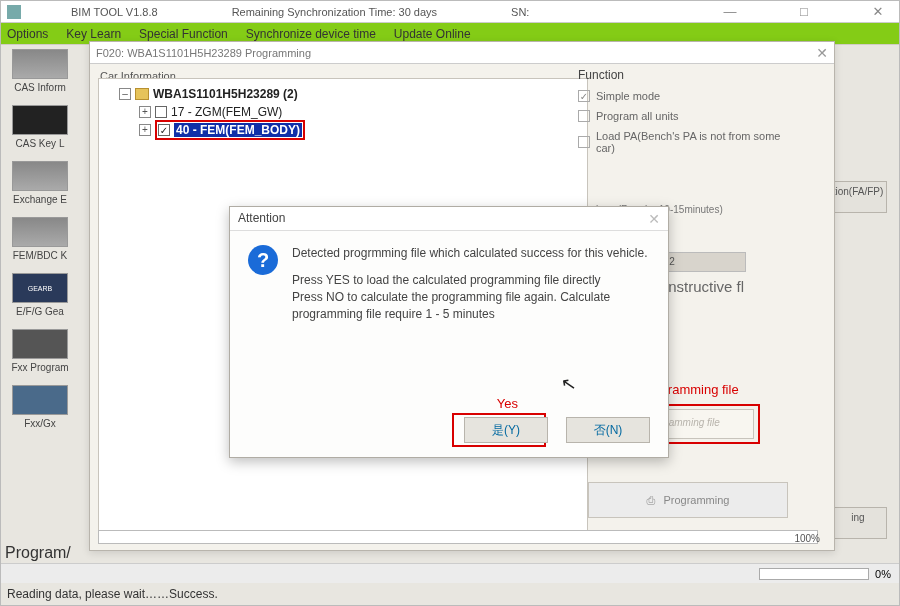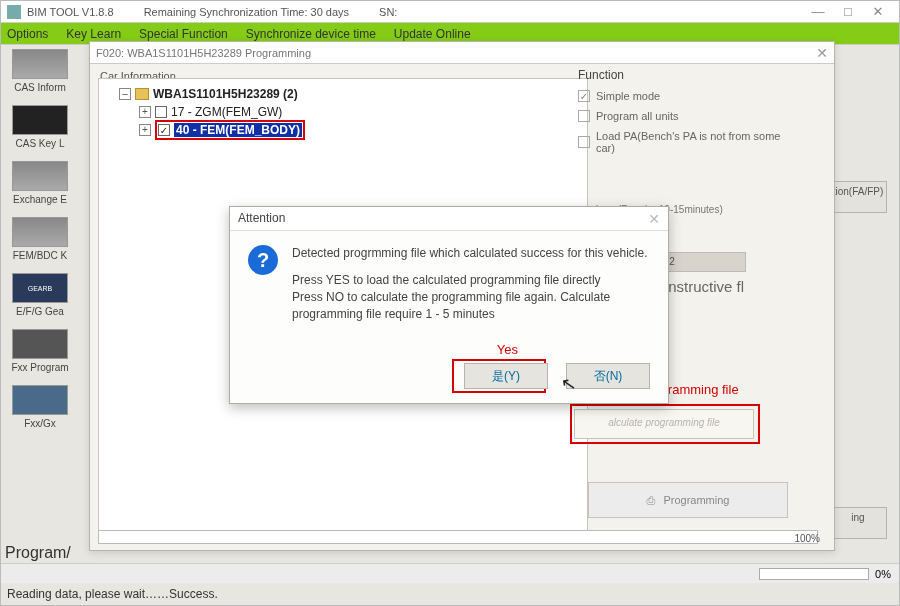--- a/index.html
+++ b/index.html
@@ -1,18 +1,18 @@
 <!DOCTYPE html>
 <html><head>
 <meta charset="utf-8">
 <style>
   * { box-sizing: border-box; font-family: "Segoe UI", Tahoma, Arial, sans-serif; }
   body { margin:0; padding:0; width:900px; height:606px; background:#d8d8d4; overflow:hidden; filter:blur(0.3px); }
   .main-window { position:absolute; left:0; top:0; width:900px; height:606px; background:#e8e6e0; border:1px solid #bbb; }
-  .titlebar { height:22px; background:#fff; border-bottom:1px solid #ccc; display:flex; align-items:center; padding:0 6px; font-size:11px; color:#555; }
+  .titlebar { height:22px; background:#fff; border-bottom:1px solid #ccc; display:flex; align-items:center; padding:0 6px; font-size:11px; color:#555;gap:44px; }
   .titlebar .tb-icon { width:14px;height:14px;background:#7aa; margin-right:6px; }
   .titlebar .sp { flex:1; }
   .titlebar .win-ctl { width:30px; text-align:center; color:#888; font-size:13px;}
   .menubar { height:22px; display:flex; align-items:center; padding:0 6px; font-size:12px; color:#333; background:#84cc16; border-bottom:1px solid #d0ccc4;}
   .menubar span { margin-right:18px; }
   .left-col { position:absolute; left:4px; top:48px; width:70px; }
   .left-item { text-align:center; font-size:10px; color:#444; margin-bottom:12px; }
   .left-item .thumb { width:56px; height:30px; background:linear-gradient(#888,#aaa); margin:0 auto 3px; border:1px solid #999; }
   .gearbox-thumb { background:#2a3a5a !important; color:#fff; font-size:7px; display:flex;align-items:center;justify-content:center;}
   .bottom-labels { position:absolute; left:4px; bottom:46px; font-size:16px; color:#333; line-height:12px;}
@@ -45,21 +45,21 @@
   .code-box { margin:6px 0 6px 22px; width:150px; height:20px; background:#d8d4cc; border:1px solid #bbb; font-size:10px; color:#555; padding:3px 6px;}
   .radio-line { font-size:15px; color:#666; margin-left:60px; margin-top:6px; display:flex; align-items:center;}
   .radio-line .r { width:10px;height:10px;border:1px solid #888;border-radius:50%; margin-right:5px;}
   .calc-btn { position:absolute; left:0px; top:345px; width:180px; height:30px; background:#f8f6f0; border:1px solid #c8c4bc; font-size:10px; color:#b8b4ac; font-style:italic; text-align:center; padding-top:7px;}
   .calc-red { position:absolute; left:-4px; top:340px; width:190px; height:40px; border:2px solid #d80000;}
   .calc-annot { position:absolute; left:10px; top:318px; font-size:13px; color:#d80000;}
   .prog-btn { position:absolute; left:14px; top:418px; width:200px; height:36px; background:#ececec; border:1px solid #c8c4bc; font-size:11px; color:#888; display:flex;align-items:center;justify-content:center; gap:8px;}
   .inner-prog { position:absolute; left:8px; bottom:6px; width:720px; height:14px; border:1px solid #bbb; background:#fff;}
   .inner-pct { position:absolute; right:14px; bottom:6px; font-size:10px; color:#555;}
 
-  .dialog { position:absolute; left:228px; top:205px; width:440px; height:198px; background:#fdfdfc; border:1px solid #b0aca4; box-shadow:0 4px 12px rgba(0,0,0,0.25);}
+  .dialog { position:absolute; left:228px; top:205px; width:440px; height:252px; background:#fdfdfc; border:1px solid #b0aca4; box-shadow:0 4px 12px rgba(0,0,0,0.25);}
   .dlg-title { height:24px; background:#fff; border-bottom:1px solid #ddd; font-size:12px; color:#444; padding:4px 8px; display:flex;}
   .dlg-title .dx { margin-left:auto; color:#bbb; font-size:14px;}
   .dlg-body { padding:14px 18px 8px 18px; display:flex; }
   .dlg-icon { width:30px;height:30px;border-radius:50%; background:#1a6bd8; color:#fff; font-size:20px; font-weight:bold; display:flex;align-items:center;justify-content:center; margin-right:14px; flex-shrink:0;}
   .dlg-text { font-size:12px; color:#444; line-height:17px;}
   .dlg-text p { margin:0 0 10px 0;}
   .dlg-btns { position:absolute; right:18px; bottom:14px; display:flex; gap:18px;}
   .dlg-btn { width:84px; height:26px; background:#e6e4de; border:1px solid #b8b4ac; font-size:12px; color:#0369a1; text-align:center; padding-top:4px;}
   .yes-red { border:2px solid #d80000; padding:2px; position:absolute; right:122px; bottom:10px; width:94px; height:34px;}
   .yes-annot { position:absolute; right:150px; bottom:46px; font-size:13px; color:#d80000;}

